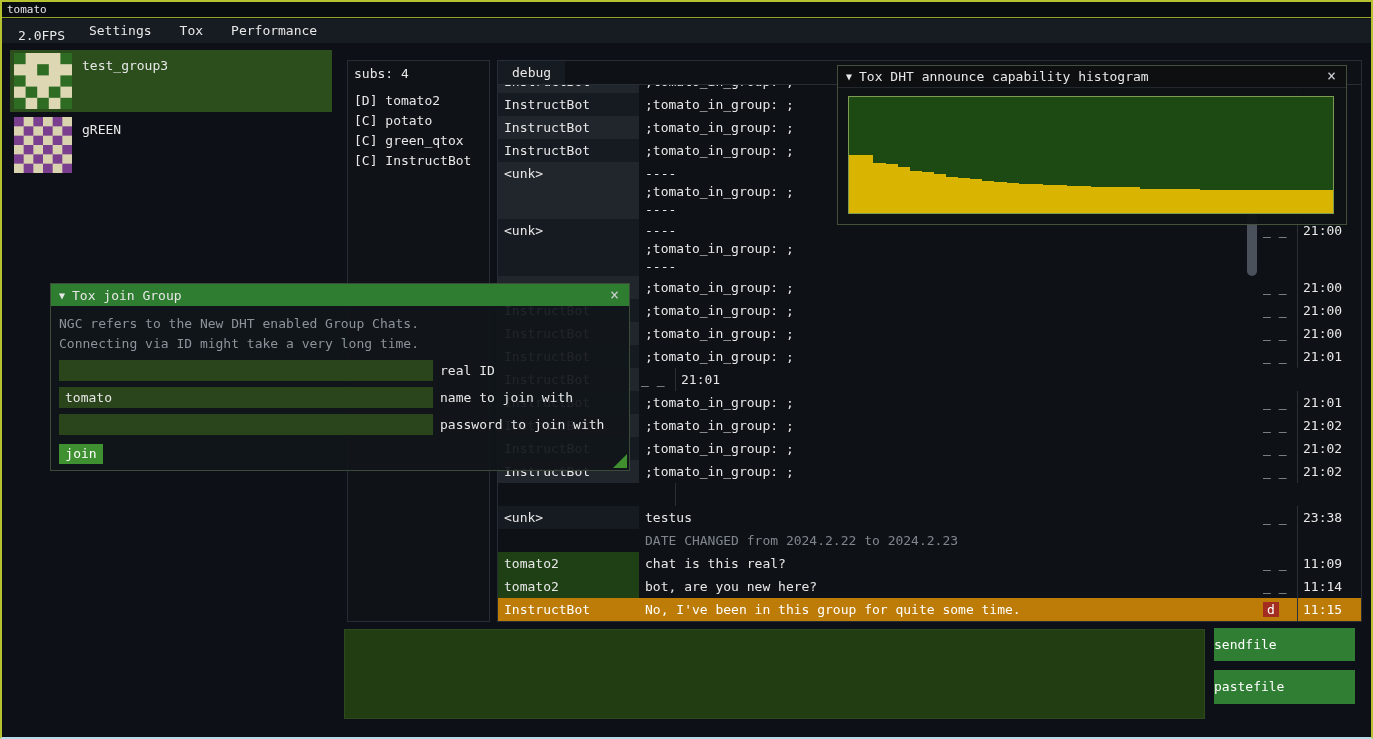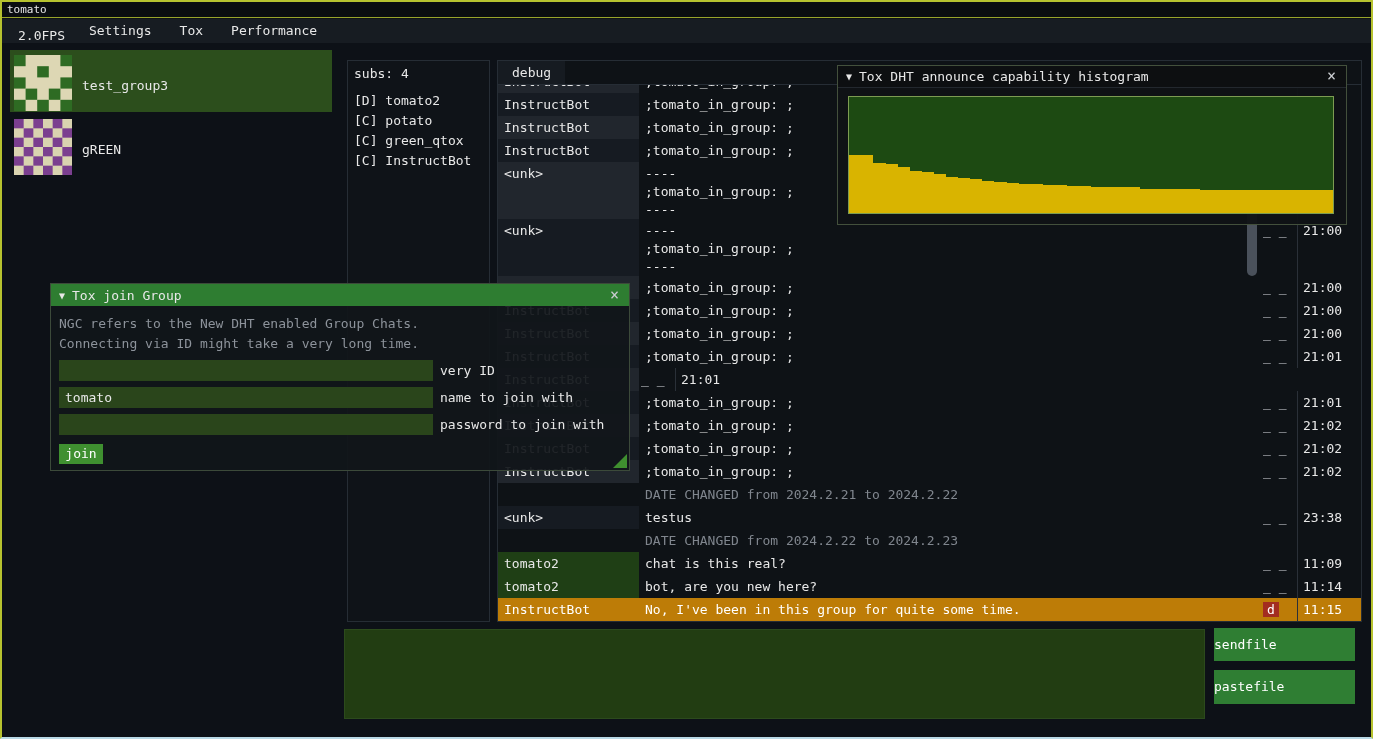--- a/index.html
+++ b/index.html
@@ -12,21 +12,21 @@
   .titlebar{position:absolute;left:0;right:0;top:0;height:16px;background:#0a0d10;
     border-bottom:1px solid #98a42a;font-size:11px;line-height:15px;padding-left:5px}
 
   
   .menubar{position:absolute;left:0;right:0;top:17px;height:24px;background:#171c22;
     display:flex;align-items:flex-end;padding-left:6px}
   .fps{padding:0 10px}
   .menu-item{padding:0 14px;line-height:24px;cursor:default}
 
   
-  .group-item{position:absolute;left:8px;width:322px;height:62px;display:flex;align-items:center}
+  .group-item{position:absolute;left:8px;width:322px;height:62px;display:flex;align-items:flex-start}
   .group-item.selected{background:#2c4e1c}
   .g1{top:48px}.g2{top:112px}
   .avatar{width:58px;height:56px;margin:3px 0 0 4px;flex:none}
   .group-label{margin:8px 0 0 10px}
 
   
   .subs{position:absolute;left:345px;top:58px;width:143px;height:562px;
     border:1px solid #262d35;background:#0f1318;padding:5px 0 0 6px}
   .subs-header{margin-bottom:10px}
   .member{line-height:20px}
@@ -245,21 +245,20 @@
           <div class="tcell">21:02</div>
         </div>
         <div class="crow">
           <div class="ncell a0">InstructBot</div>
           <div class="mcell"><div>;tomato_in_group: ;</div></div>
           <div class="kcell">_ _</div>
           <div class="tcell">21:02</div>
         </div>
         <div class="crow">
           <div class="ncell"></div>
-          <div class="mcell datetext">DATE CHANGED from 2024.2.21 to 2024.2.22</div>
           <div class="kcell"></div>
           <div class="tcell"></div>
         </div>
         <div class="crow">
           <div class="ncell a1">&lt;unk&gt;</div>
           <div class="mcell"><div>testus</div></div>
           <div class="kcell">_ _</div>
           <div class="tcell">23:38</div>
         </div>
         <div class="crow">
@@ -357,21 +356,21 @@
     <div class="win-title">
       <span class="collapse">▼</span>
       <span>Tox join Group</span>
       <span class="closex">×</span>
     </div>
     <div class="join-body">
       <div class="join-desc">NGC refers to the New DHT enabled Group Chats.</div>
       <div class="join-desc">Connecting via ID might take a very long time.</div>
       <div class="frow">
         <input class="field" value="" style="">
-        <span class="flabel">very ID</span>
+        <span class="flabel">real ID</span>
       </div>
       <div class="frow">
         <input class="field" value="tomato" style="">
         <span class="flabel">name to join with</span>
       </div>
       <div class="frow">
         <input class="field" value="" style="">
         <span class="flabel">password to join with</span>
       </div>
       <button class="join-btn">join</button>

